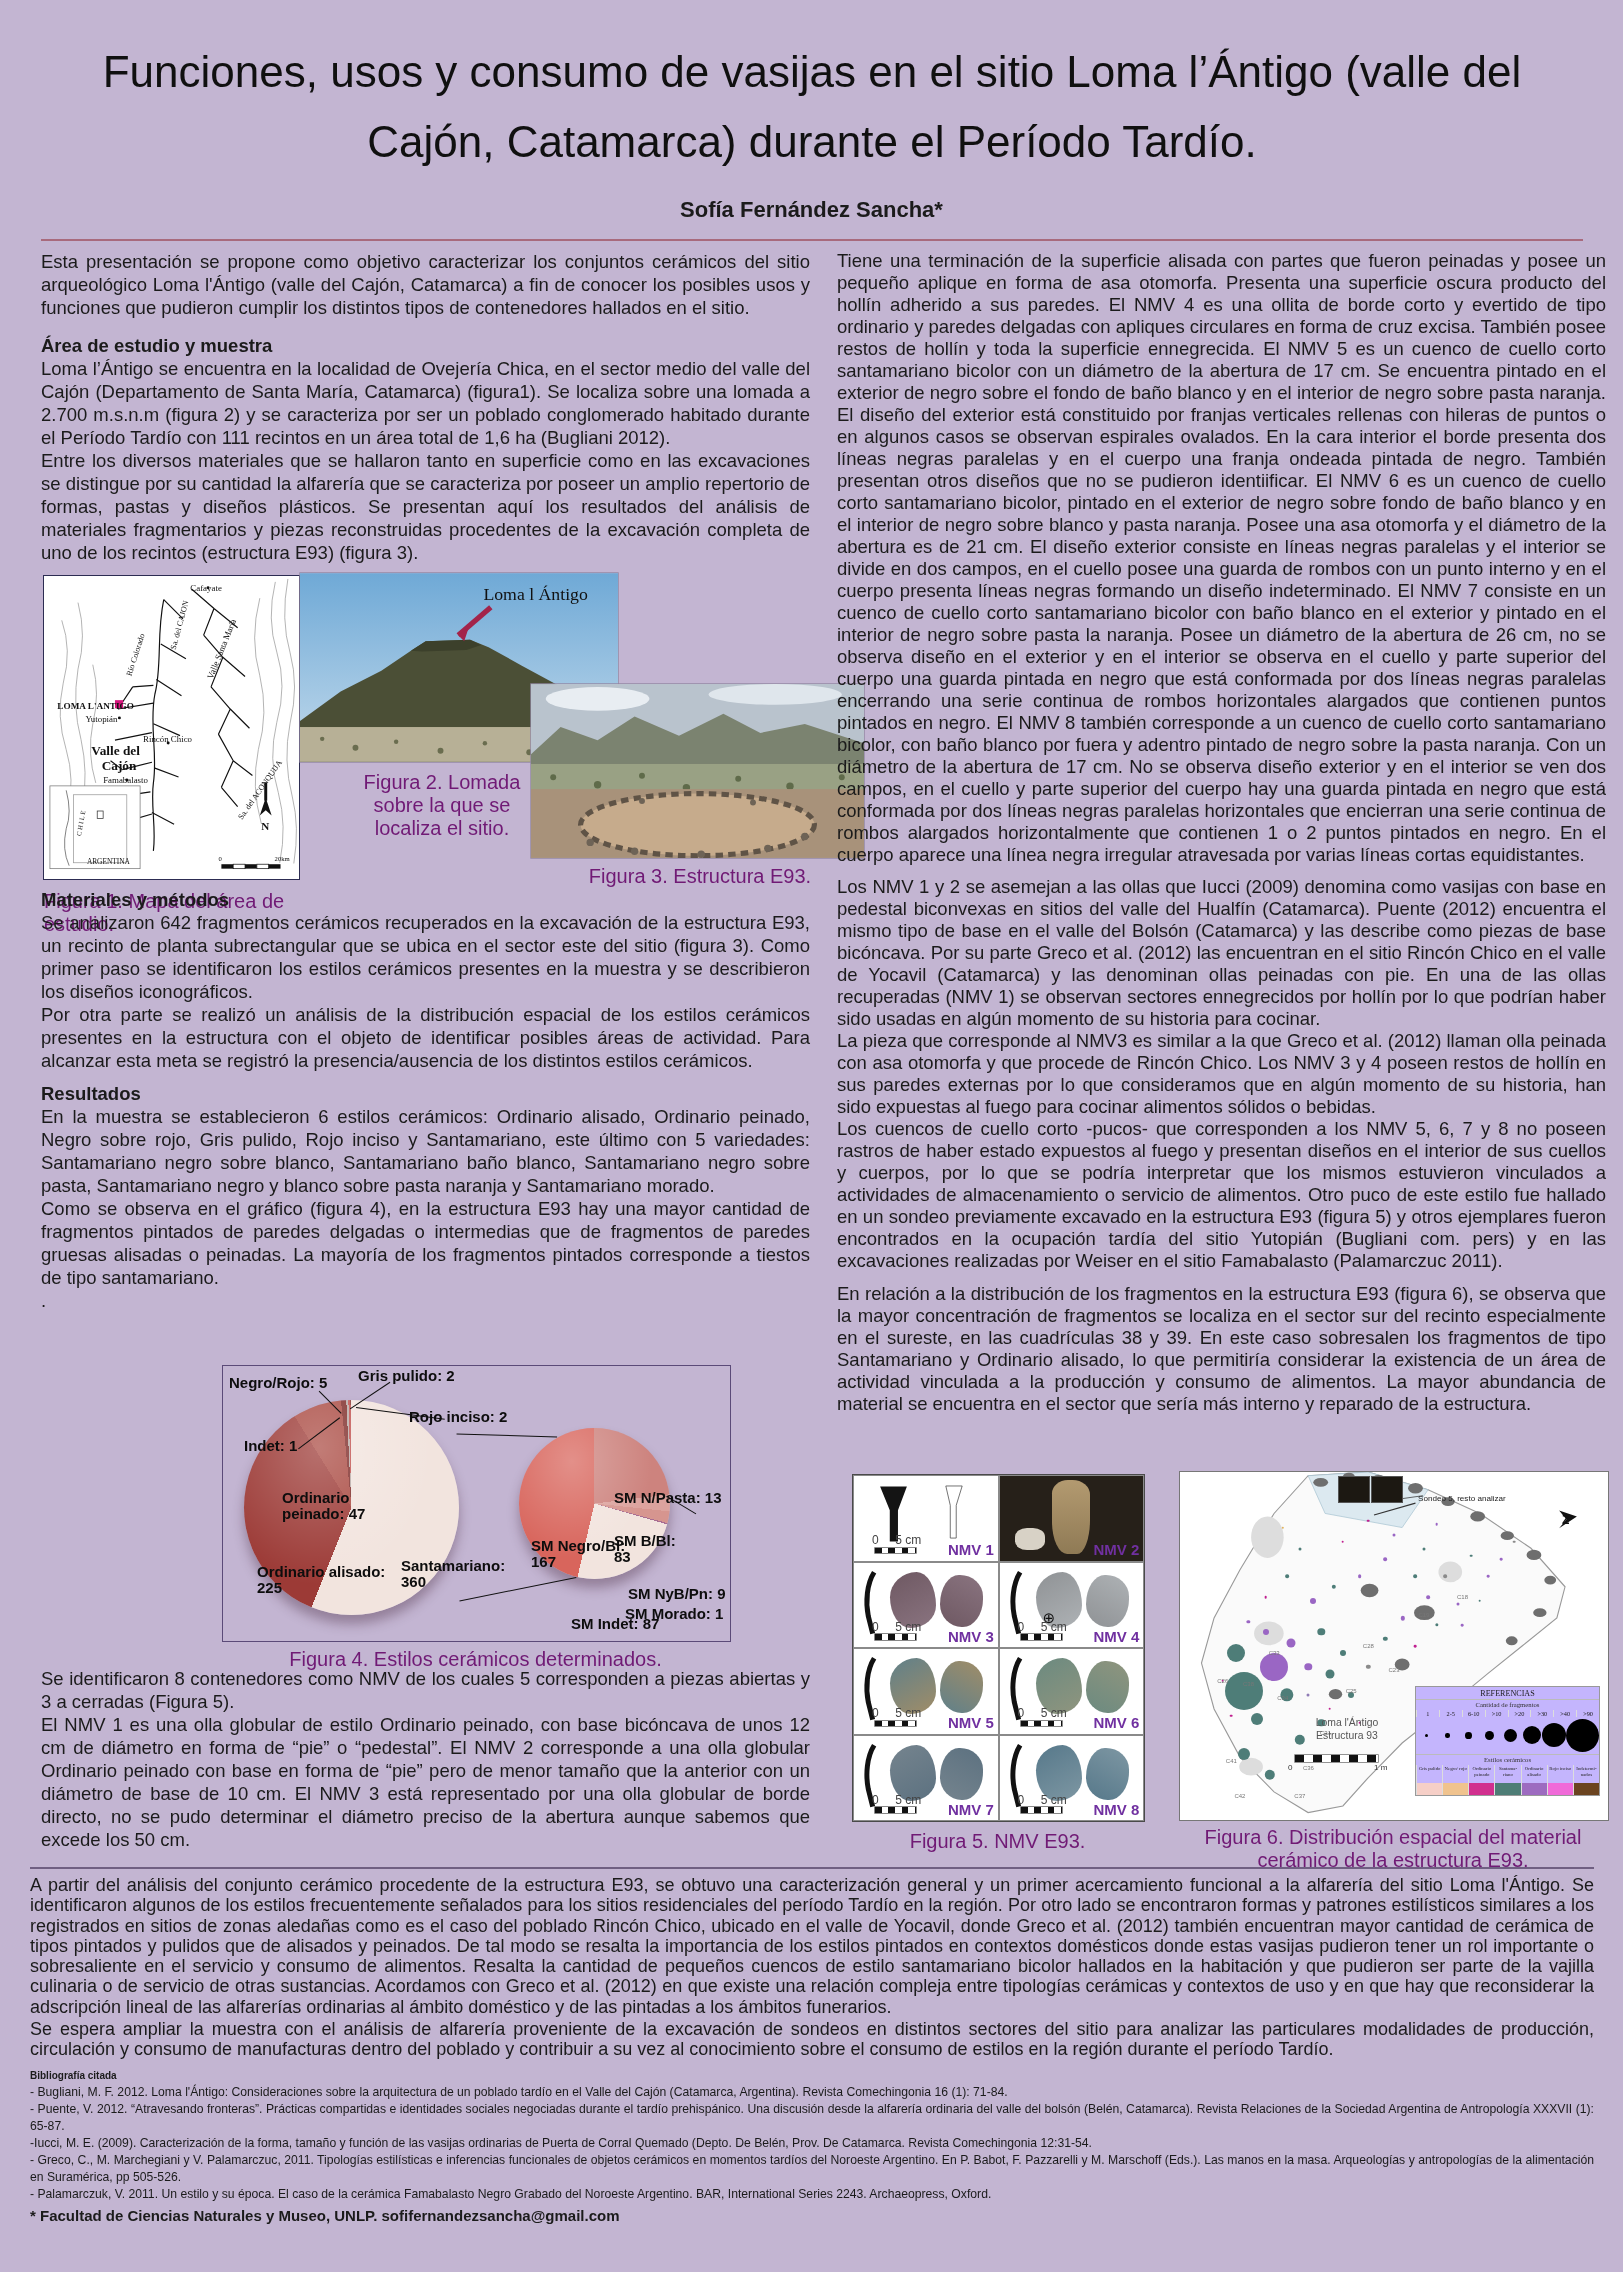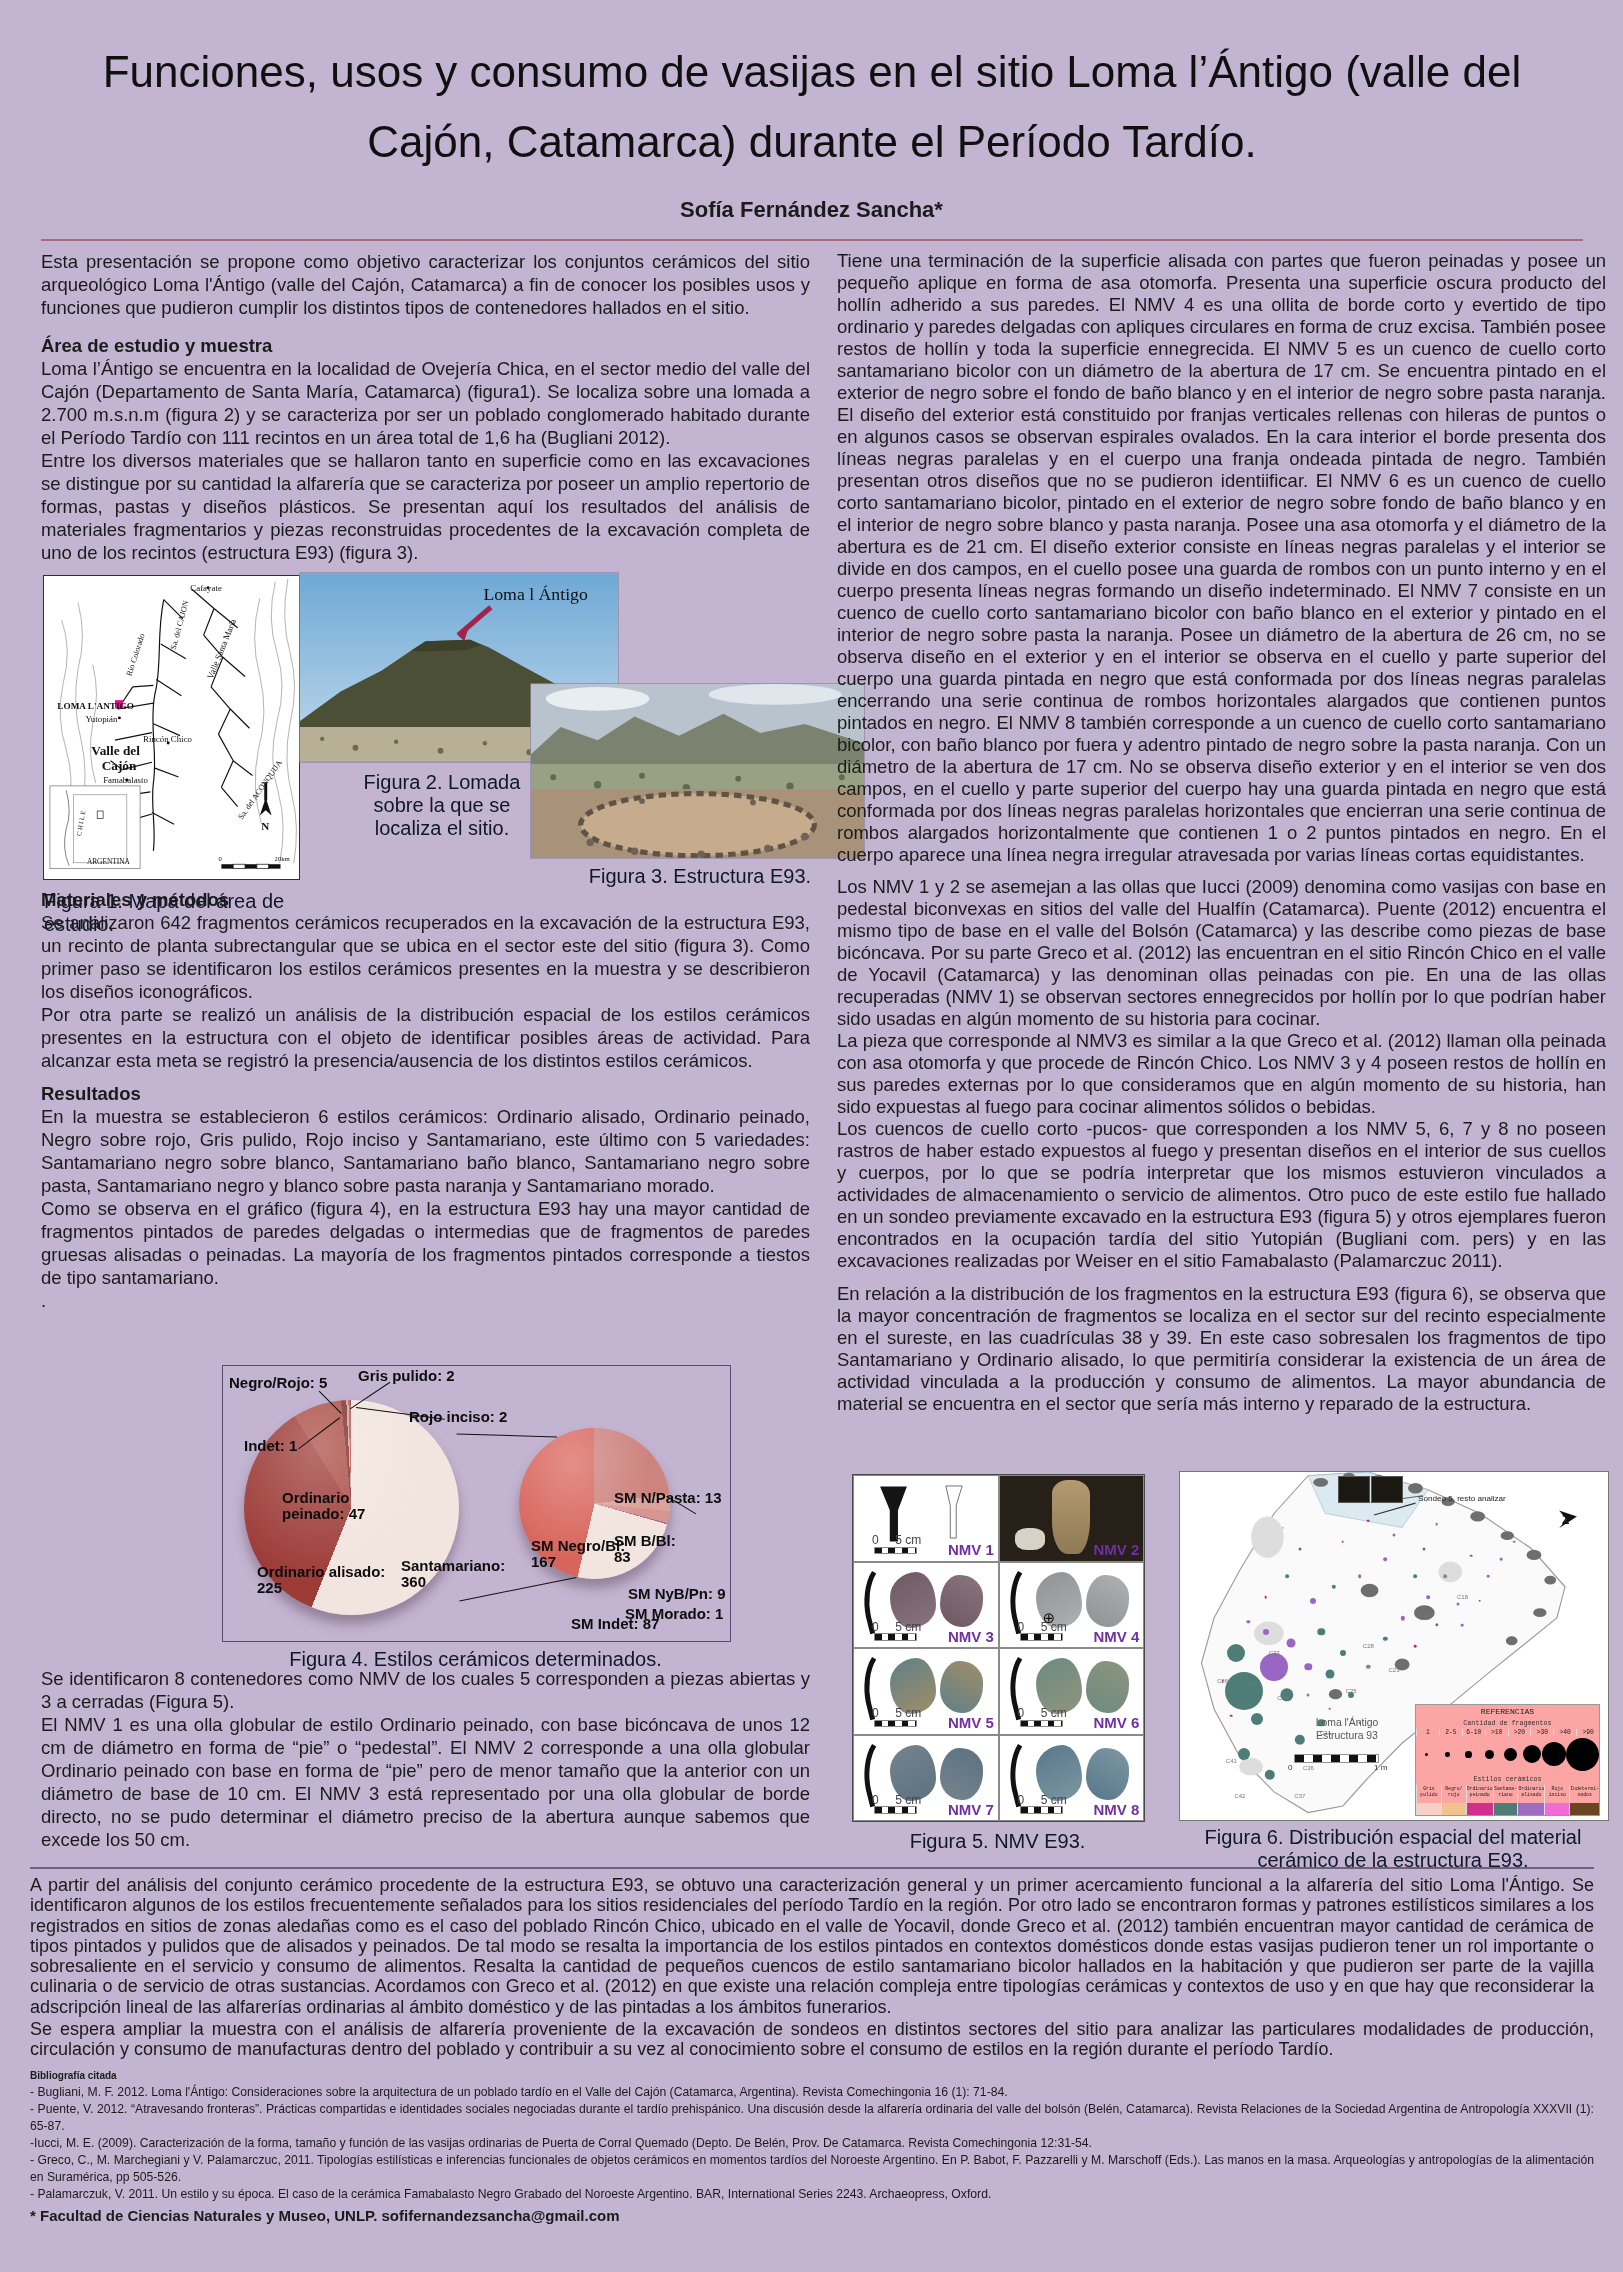--- a/index.html
+++ b/index.html
@@ -17,21 +17,21 @@
   .col p{margin:0;}
   .gap{height:15px;}
   .gap-s{height:10.4px;}
   .shead{font-weight:700;text-align:left;}
   #col-left-a{left:41px;top:250px;}
   #col-left-b{left:41px;top:888px;}
   #col-left-c{left:41px;top:1667px;}
   #col-right{left:837px;top:250px;line-height:22px;height:1217px;overflow:hidden;}
   
   #fig-block{position:absolute;left:41px;top:573px;width:784px;height:351px;}
-  .figcap{font-size:20px;color:#0f172a;}
+  .figcap{font-size:20px;color:#701a75;}
   #fig1-box{position:absolute;left:1.5px;top:1.5px;width:255px;height:303px;background:#e5e5e5;border:1.5px solid #2c2c52;}
   #fig1-cap{position:absolute;left:3px;top:317px;width:311px;}
   #fig2-box{position:absolute;left:259px;top:0;width:318px;height:189px;overflow:hidden;box-shadow:0 0 0 0.7px #9186a3;}
   #fig2-cap{position:absolute;left:305px;top:198px;width:192px;text-align:center;}
   #fig3-box{position:absolute;left:490px;top:111px;width:333px;height:174px;overflow:hidden;box-shadow:0 0 0 0.7px #9186a3;}
   #fig3-cap{position:absolute;left:522px;top:292px;width:274px;text-align:center;}
   
   #fig4-box{position:absolute;left:222px;top:1365px;width:507px;height:275px;border:1.5px solid #5b4a78;}
   #fig4-cap{position:absolute;left:222px;top:1648px;width:507px;text-align:center;}
   .pie{position:absolute;border-radius:50%;box-shadow:0 9px 12px rgba(60,30,50,.35);}
@@ -49,21 +49,21 @@
   .f5label{position:absolute;right:3.7px;bottom:2.2px;color:#7030a0;font-weight:700;font-size:15px;}
   .f5scale{position:absolute;left:21px;bottom:7.4px;width:41px;height:5.2px;
     background:repeating-linear-gradient(90deg,#111 0 6.7px,#fff 6.7px 13.3px);box-shadow:0 0 0 0.7px #555;}
   .f5zero{position:absolute;left:18px;bottom:13.3px;font-size:12px;color:#444;}
   .sherd{position:absolute;}
   
   #fig6-box{position:absolute;left:1179px;top:1471px;width:428px;height:348px;background:#fff;border:0.7px solid #777;overflow:hidden;}
   #fig6-cap{position:absolute;left:1163px;top:1826px;width:460px;text-align:center;}
   .bub{position:absolute;border-radius:50%;transform:translate(-50%,-50%);}
   .cellLbl{position:absolute;font-size:6px;color:#777;transform:translate(-50%,-50%);}
-  #f6-legend{position:absolute;left:235px;top:232px;width:183px;background:#fca5a5;border:0.7px solid #999;font-family:Liberation Mono, monospace;}
+  #f6-legend{position:absolute;left:235px;top:214px;width:183px;background:#c4b5fd;border:0.7px solid #999;font-family:Liberation Serif, serif;}
   .lgTitle{text-align:center;font-size:8.1px;padding:2.2px 0 0.7px;border-bottom:0.7px solid #bbb;}
   .lgSub{text-align:center;font-size:6.7px;color:#333;padding:1.5px 0;}
   #lgSizes{display:flex;}
   #lgSizes div{flex:1;text-align:center;font-size:6.3px;border-left:0.7px solid #ddd;}
   #lgCircles{display:flex;align-items:center;height:37px;border-bottom:0.7px solid #bbb;}
   #lgCircles div{flex:1;display:flex;align-items:center;justify-content:center;}
   #lgCircles span{background:#000;border-radius:50%;display:block;}
   #lgStyles{display:flex;}
   .lgSty{flex:1;border-left:0.7px solid #ddd;}
   .lgSty .t{font-size:4.8px;text-align:center;height:16.3px;line-height:5.5px;padding-top:1.5px;color:#222;}

